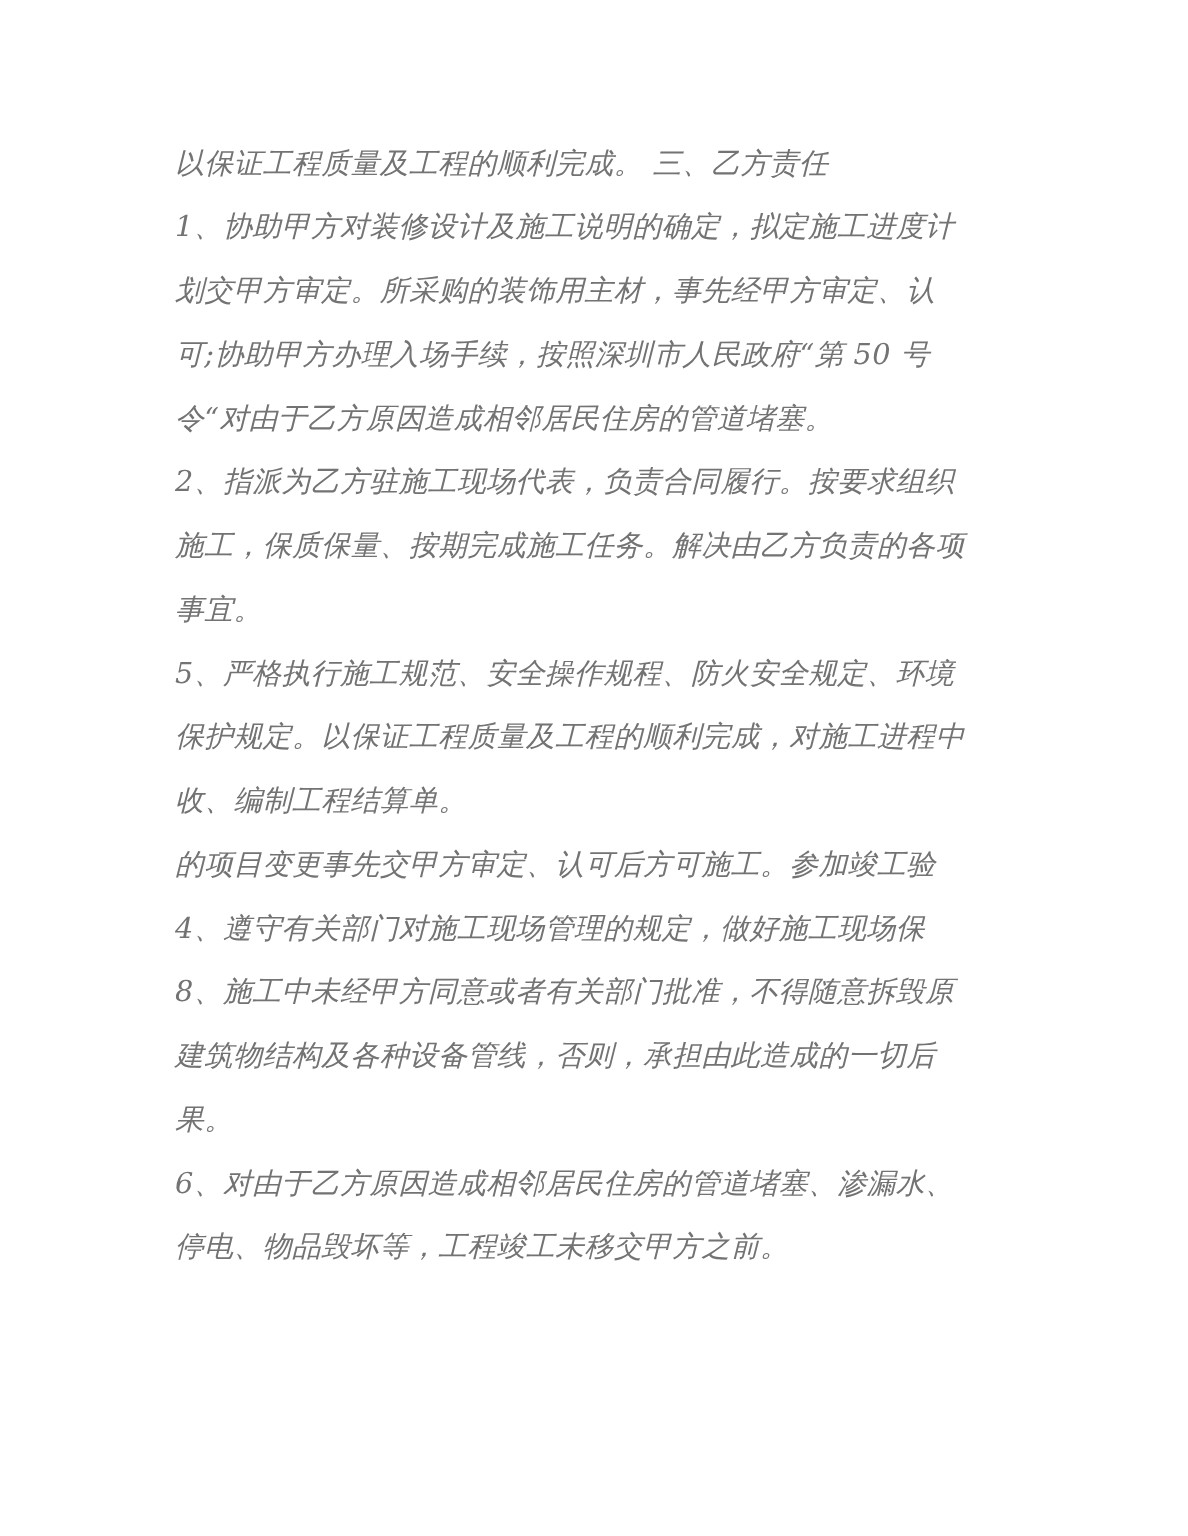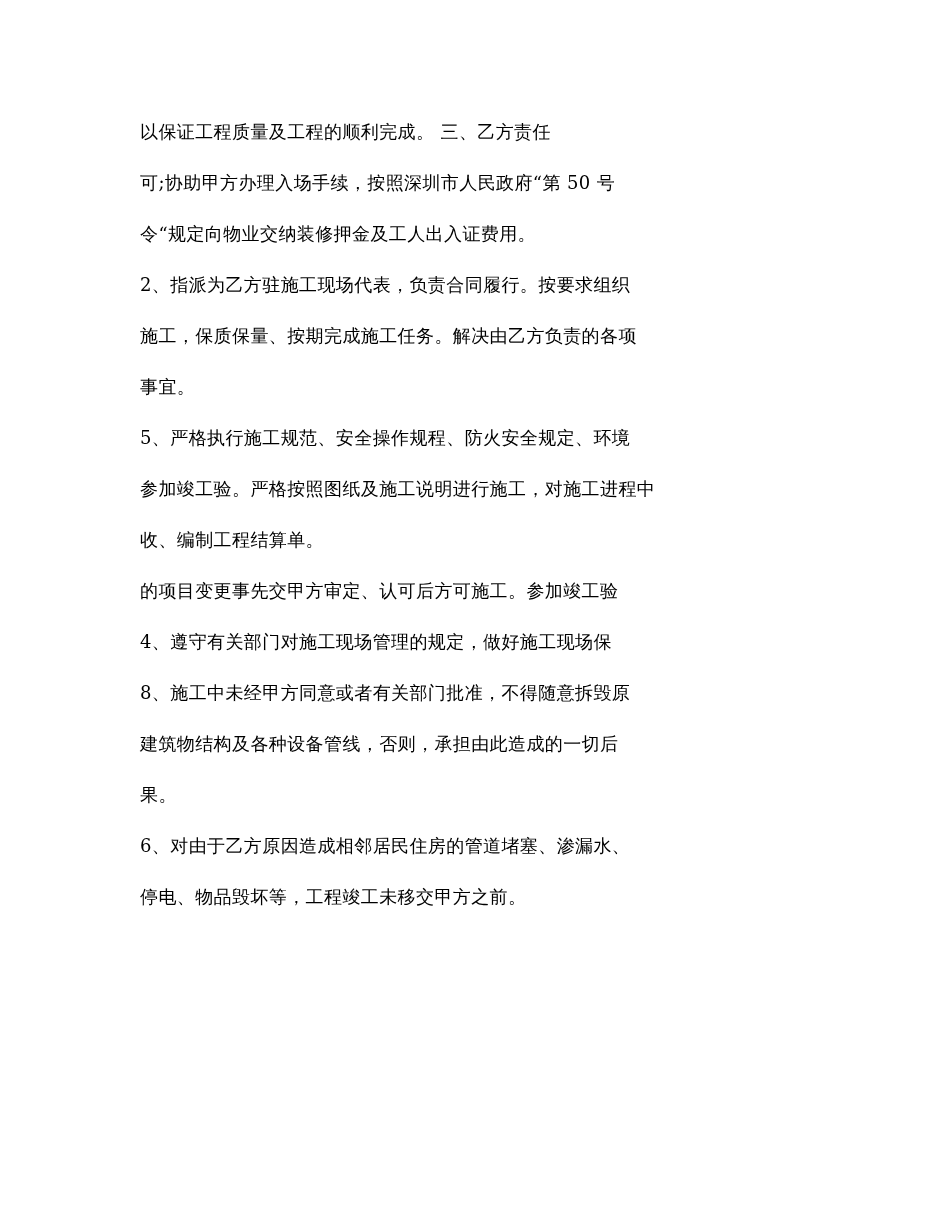--- a/index.html
+++ b/index.html
@@ -11,43 +11,46 @@
       width: 950px;
       height: 1229px;
       position: relative;
       overflow: hidden;
     }
     .page {
       position: absolute;
       left: 140px;
       top: 106px;
       width: 680px;
-      color: #000000;
+      color: #737373;
       font-family: "DejaVu Serif", "Liberation Serif", serif;
-      font-size: 18px;
+      font-size: 23px;
       letter-spacing: 0.4px;
+      font-style: italic;
     }
     .line {
       height: 51px;
       line-height: 51px;
       white-space: nowrap;
     }
   </style>
 </head>
 <body>
 
 <div class="page">
   <div class="line">以保证工程质量及工程的顺利完成。 三、乙方责任</div>
+  <div class="line">1、协助甲方对装修设计及施工说明的确定，拟定施工进度计</div>
+  <div class="line">划交甲方审定。所采购的装饰用主材，事先经甲方审定、认</div>
   <div class="line">可;协助甲方办理入场手续，按照深圳市人民政府“第 50 号</div>
-  <div class="line">令“规定向物业交纳装修押金及工人出入证费用。</div>
+  <div class="line">令“对由于乙方原因造成相邻居民住房的管道堵塞。</div>
   <div class="line">2、指派为乙方驻施工现场代表，负责合同履行。按要求组织</div>
   <div class="line">施工，保质保量、按期完成施工任务。解决由乙方负责的各项</div>
   <div class="line">事宜。</div>
   <div class="line">5、严格执行施工规范、安全操作规程、防火安全规定、环境</div>
-  <div class="line">参加竣工验。严格按照图纸及施工说明进行施工，对施工进程中</div>
+  <div class="line">保护规定。以保证工程质量及工程的顺利完成，对施工进程中</div>
   <div class="line">收、编制工程结算单。</div>
   <div class="line">的项目变更事先交甲方审定、认可后方可施工。参加竣工验</div>
   <div class="line">4、遵守有关部门对施工现场管理的规定，做好施工现场保</div>
   <div class="line">8、施工中未经甲方同意或者有关部门批准，不得随意拆毁原</div>
   <div class="line">建筑物结构及各种设备管线，否则，承担由此造成的一切后</div>
   <div class="line">果。</div>
   <div class="line">6、对由于乙方原因造成相邻居民住房的管道堵塞、渗漏水、</div>
   <div class="line">停电、物品毁坏等，工程竣工未移交甲方之前。</div>
 </div>
 

